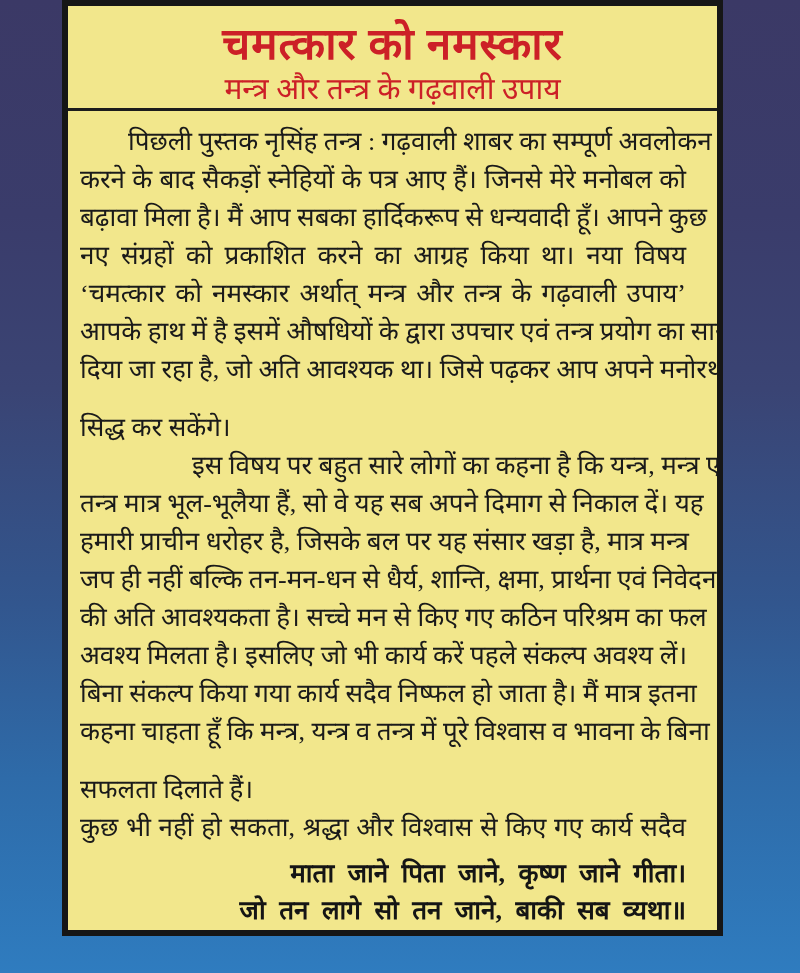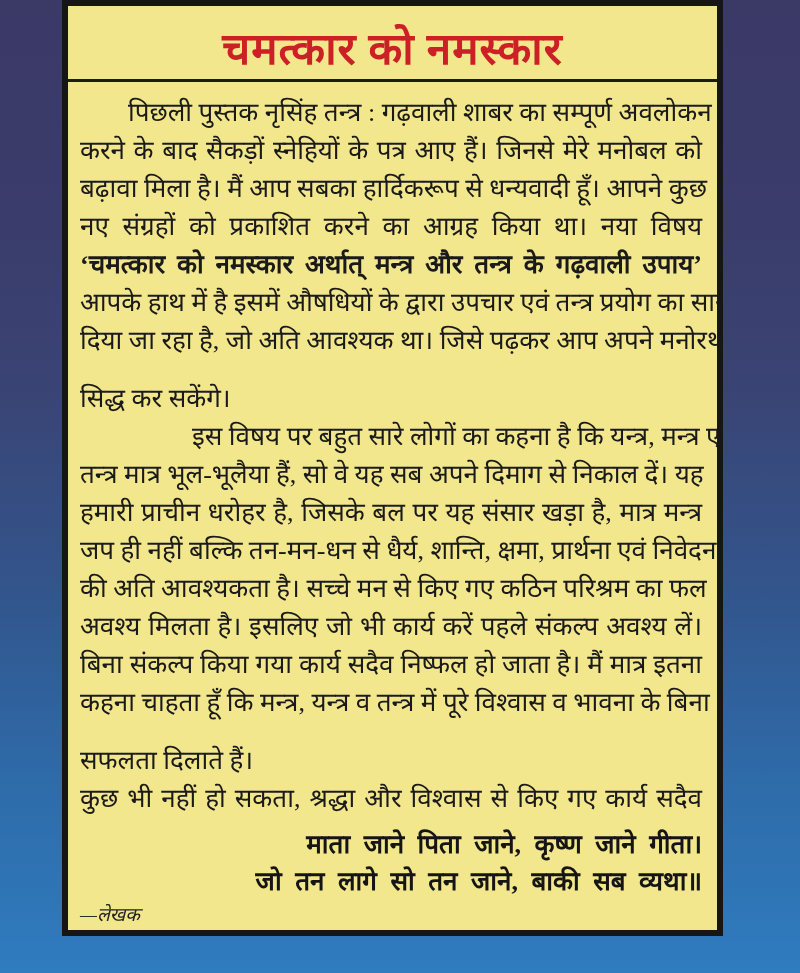--- a/index.html
+++ b/index.html
@@ -38,37 +38,37 @@
     white-space: nowrap;
   }
   .subtitle {
     color: #cc2027;
     font-size: 30px;
     line-height: 38px;
     white-space: nowrap;
   }
   .body {
     flex: 1;
-    padding: 12px 15px 0 12px;
+    padding: 12px 31px 0 12px;
     color: #1a1a1a;
     font-size: 26px;
   }
   .line {
     line-height: 38px;
     height: 38px;
     text-align: justify;
     text-align-last: justify;
     white-space: nowrap;
   }
   .line.endline {
     text-align: left;
     text-align-last: left;
     margin-top: 20px;
   }
-  .line.bold { font-weight: bold; }
+  .line.bold { font-weight: normal; }
   .line.indent-sm { padding-left: 48px; }
   .line.indent-lg { padding-left: 112px; }
   .couplet {
     margin-top: 8px;
     text-align: right;
   }
   .couplet-line {
     font-weight: bold;
     font-size: 26px;
     line-height: 37px;
@@ -82,20 +82,21 @@
     line-height: 30px;
     color: #232323;
   }
 </style>
 </head>
 <body>
 
 <div class="page">
   <div class="header">
     <div class="title">चमत्कार को नमस्कार</div>
+    <div class="subtitle">मन्त्र और तन्त्र के गढ़वाली उपाय</div>
   </div>
   <div class="body">
     <div class="line indent-sm">पिछली पुस्तक नृसिंह तन्त्र : गढ़वाली शाबर का सम्पूर्ण अवलोकन</div>
     <div class="line">करने के बाद सैकड़ों स्नेहियों के पत्र आए हैं। जिनसे मेरे मनोबल को</div>
     <div class="line">बढ़ावा मिला है। मैं आप सबका हार्दिकरूप से धन्यवादी हूँ। आपने कुछ</div>
     <div class="line">नए संग्रहों को प्रकाशित करने का आग्रह किया था। नया विषय</div>
     <div class="line bold">‘चमत्कार को नमस्कार अर्थात् मन्त्र और तन्त्र के गढ़वाली उपाय’</div>
     <div class="line">आपके हाथ में है इसमें औषधियों के द्वारा उपचार एवं तन्त्र प्रयोग का सार</div>
     <div class="line">दिया जा रहा है, जो अति आवश्यक था। जिसे पढ़कर आप अपने मनोरथ</div>
     <div class="line endline">सिद्ध कर सकेंगे।</div>

